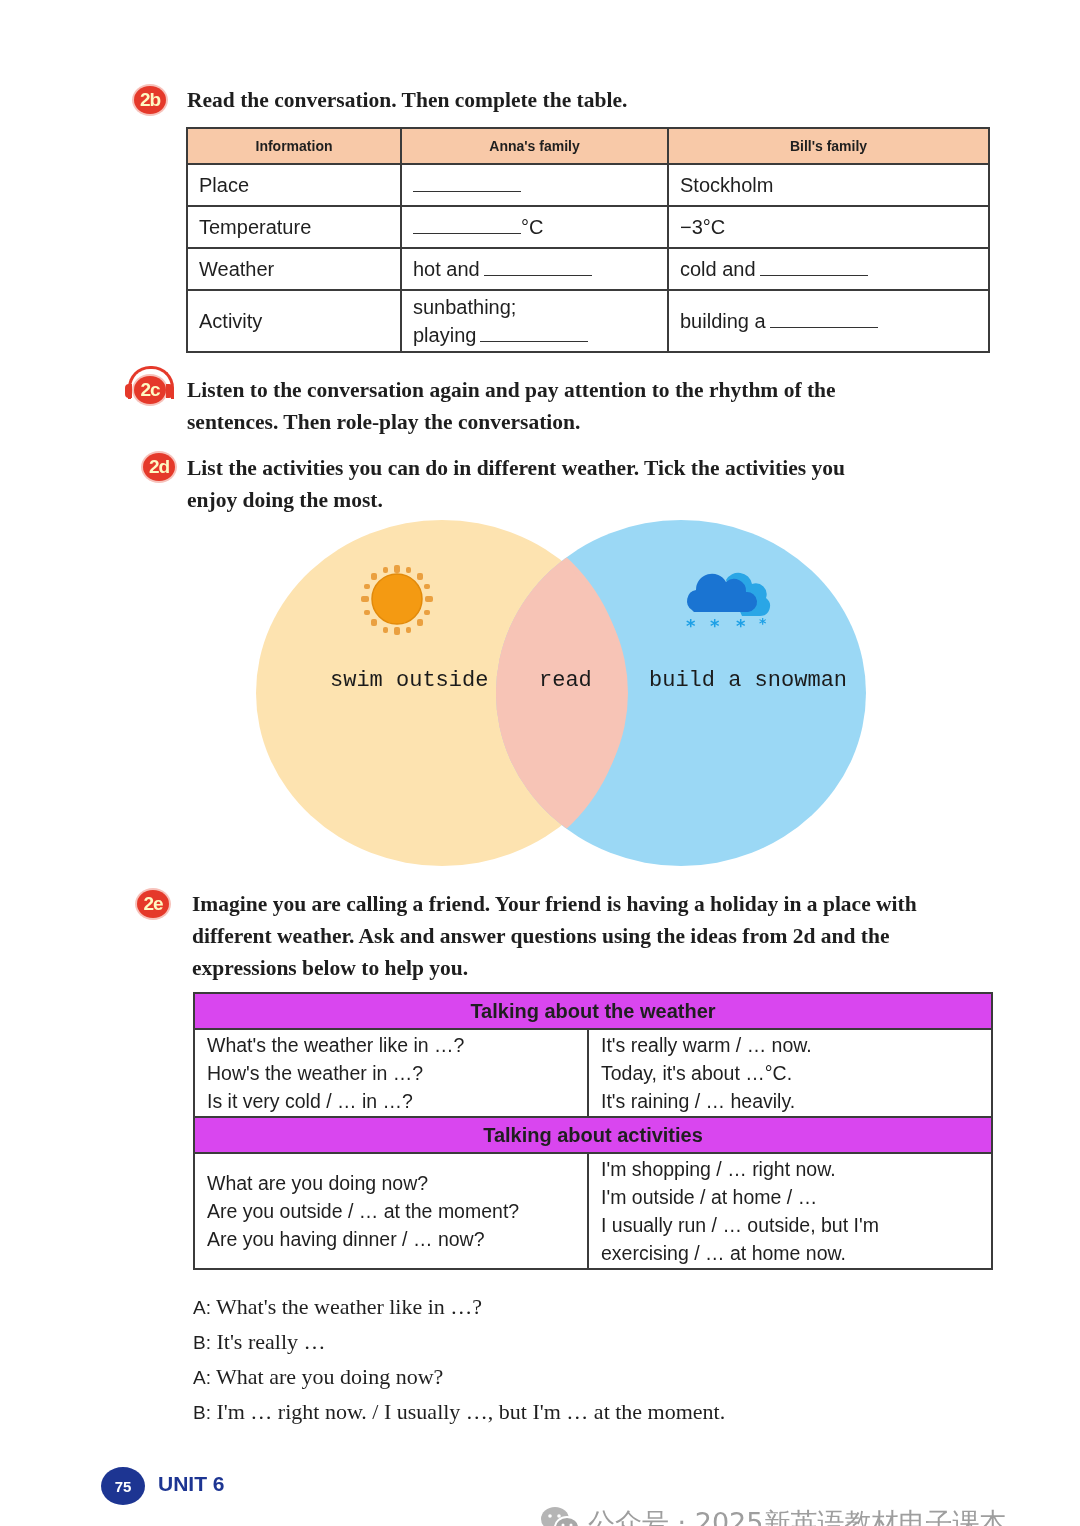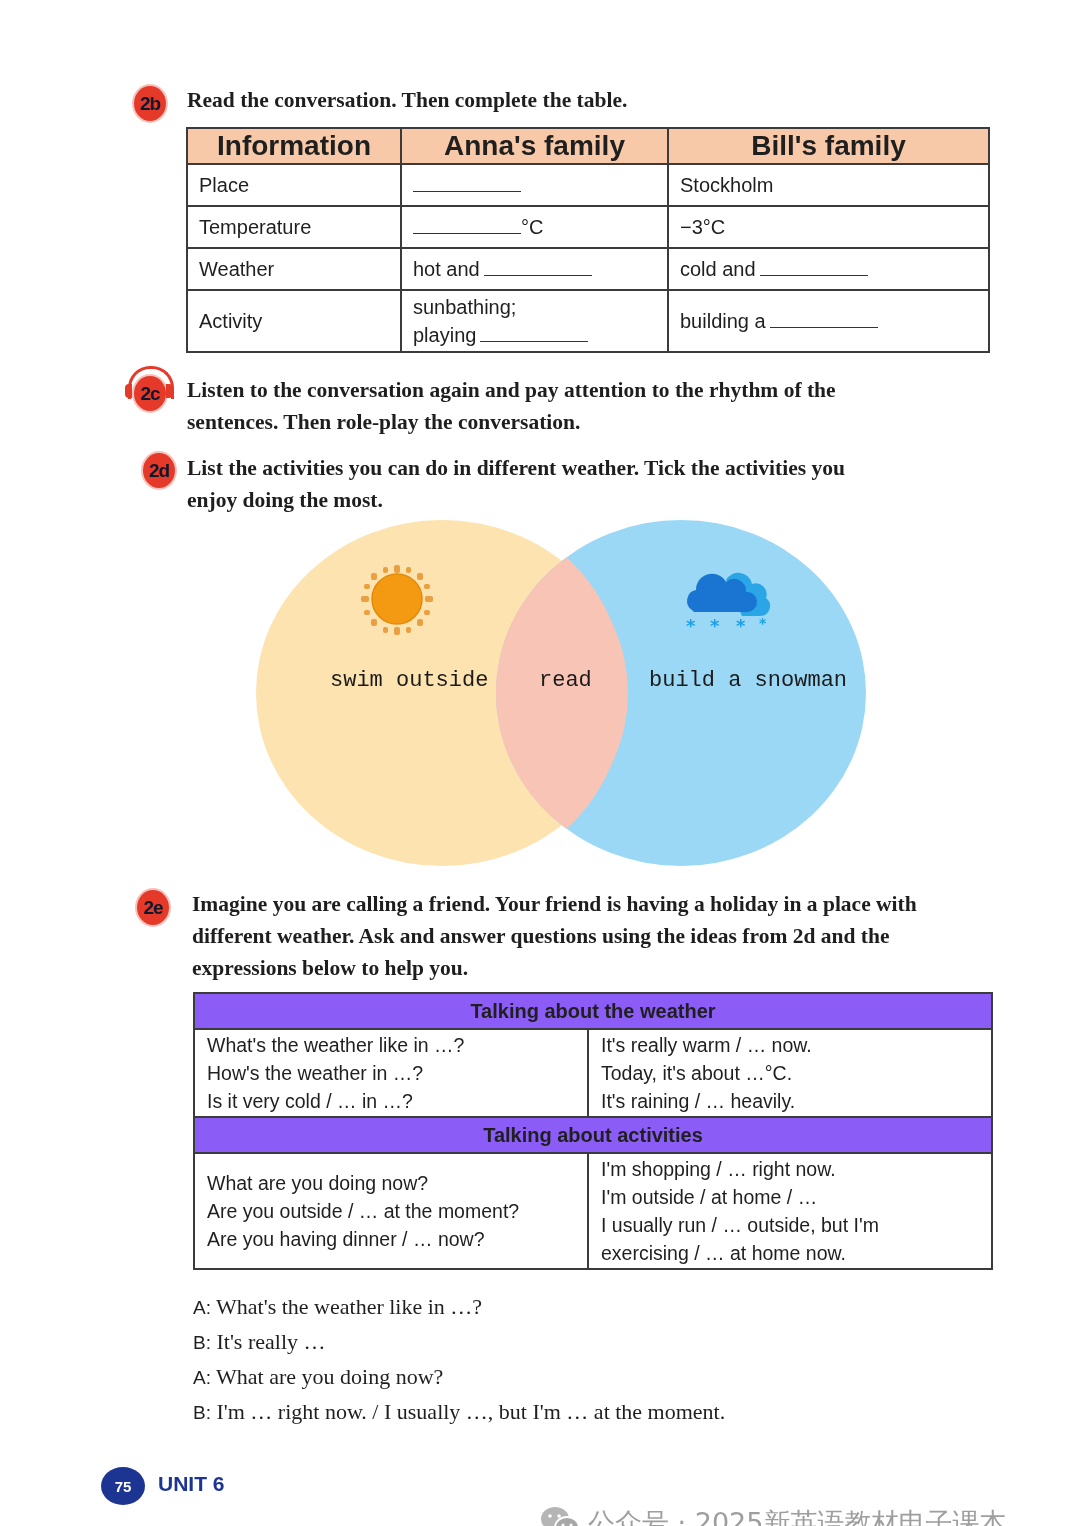--- a/index.html
+++ b/index.html
@@ -2,22 +2,22 @@
 <html><head>
 <meta charset="utf-8">
 <style>
   html, body { margin: 0; padding: 0; }
   body {
     width: 1080px; height: 1526px; background: #ffffff; position: relative;
     font-family: "Liberation Sans", sans-serif; color: #1f1f1f; overflow: hidden;
   }
   .serif { font-family: "Liberation Serif", "DejaVu Serif", serif; }
   .badge {
-    position: absolute; width: 32px; height: 35px; border-radius: 50%;
-    background: #e5392a; color: #0f172a; font-weight: bold; font-size: 19px;
+    position: absolute; width: 32px; height: 28px; border-radius: 50%;
+    background: #e5392a; color: #fef9c3; font-weight: bold; font-size: 19px;
     display: flex; align-items: center; justify-content: center;
     font-family: "Liberation Sans", sans-serif; letter-spacing: -1px;
     box-shadow: 0 0 0 2px #f7c2bb;
   }
   .badge.headphone::before {
     content: ""; position: absolute; left: -6px; top: -10px; width: 40px; height: 30px;
     border: 3px solid #e5392a; border-bottom: none; border-radius: 22px 22px 0 0;
   }
   .badge.headphone::after {
     content: ""; position: absolute; left: -9px; top: 8px; width: 48px; height: 14px;
@@ -27,34 +27,34 @@
   .instr {
     position: absolute; left: 187px; font-weight: bold; font-size: 21.5px; line-height: 32px;
     color: #1e1e1e;
   }
   table.info {
     position: absolute; left: 186px; top: 127px; width: 804px; border-collapse: collapse;
     font-size: 20px;
   }
   table.info th, table.info td { border: 2px solid #3b3b3b; padding: 0 11px; text-align: left; }
   table.info th {
-    background: #f8c9a8; font-weight: bold; height: 34px; text-align: center; font-size: 28px;
+    background: #f8c9a8; font-weight: bold; height: 34px; text-align: center; font-size: 14px;
   }
   table.info td { height: 40px; }
   table.info tr.tall td { height: 60px; line-height: 28px; }
   .blank { display: inline-block; width: 108px; border-bottom: 1.5px solid #333; height: 14px; vertical-align: baseline; margin-left: 4px; }
   .blank.short { margin-left: 0; }
   .venn { position: absolute; left: 256px; top: 520px; width: 612px; height: 348px; }
   .circle { position: absolute; border-radius: 50%; }
   .venn-label { position: absolute; font-size: 22px; color: #1b1b1b; font-family: Liberation Mono, monospace; }
   table.expr {
     position: absolute; left: 193px; top: 992px; width: 800px; border-collapse: collapse; font-size: 19.5px;
   }
   table.expr td, table.expr th { border: 2px solid #3b3b3b; padding: 0 12px; }
-  table.expr th { background: #8b5cf6; font-weight: bold; height: 34px; font-size: 20px; }
+  table.expr th { background: #d946ef; font-weight: bold; height: 34px; font-size: 20px; }
   table.expr td { vertical-align: middle; line-height: 28px; }
   .dialog { position: absolute; left: 193px; top: 1290px; font-size: 22px; line-height: 34px; }
   .dialog .spk { font-family: "Liberation Sans", sans-serif; font-size: 19px; }
   .footer-page {
     position: absolute; left: 101px; top: 1467px; width: 44px; height: 38px; border-radius: 50%;
     background: #1d3592; color: #fff; font-size: 15px; display: flex; align-items: center; justify-content: center; font-weight: bold;
   }
   .footer-unit { position: absolute; left: 158px; top: 1472px; font-size: 21px; font-weight: bold; color: #1d3592; }
   .watermark { position: absolute; left: 540px; top: 1465px; font-size: 27px; color: #9e9e9e; display: flex; align-items: center; gap: 8px; font-family: "DejaVu Sans", sans-serif; margin-top: 40px; }
 </style>

